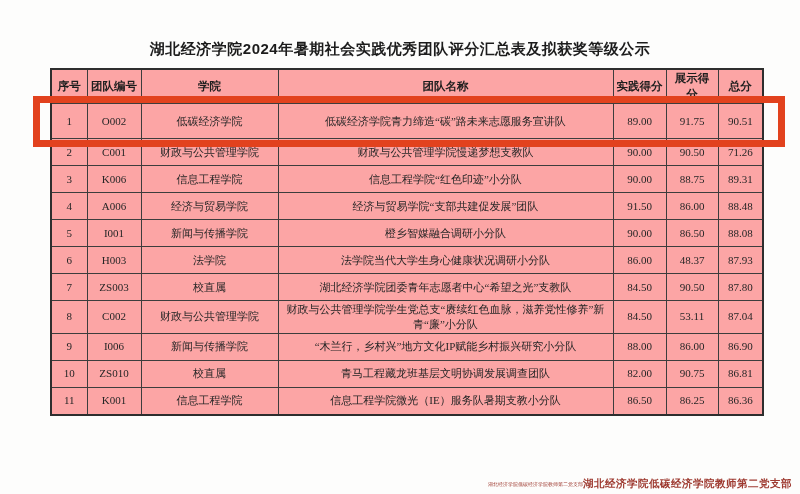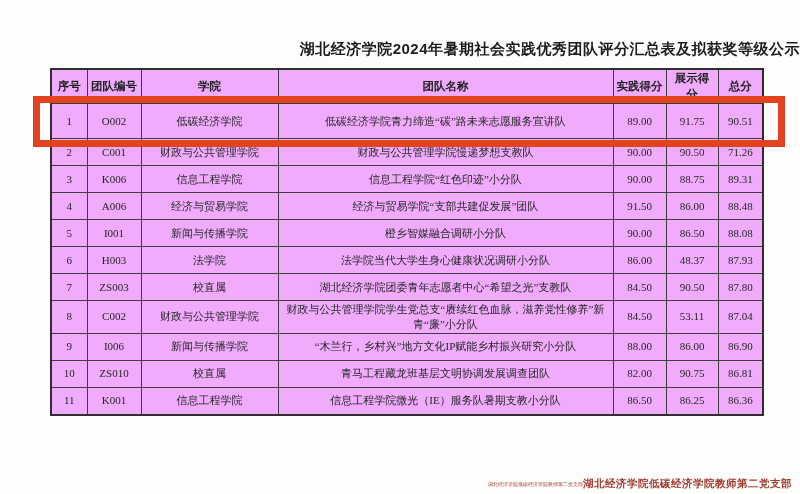--- a/index.html
+++ b/index.html
@@ -7,36 +7,36 @@
     width: 800px; height: 494px;
     background: #fdfdfc;
     position: relative;
     font-family: "Liberation Serif", "DejaVu Serif", serif;
     color: #222;
     overflow: hidden;
   }
   .doc-title {
     position: absolute;
     top: 40px; left: 0; width: 800px;
-    text-align: right;
+    text-align: center;
     font-size: 15px;
     font-weight: bold;
     letter-spacing: 0.5px;
     color: #1c1c1c;
     font-family: "Liberation Sans", "DejaVu Sans", sans-serif;
   }
   .score-table {
     position: absolute;
     left: 50px; top: 68px;
     width: 712px;
     border-collapse: collapse;
     table-layout: fixed;
     font-size: 11px;
     color: #262626;
-    background: #f0abfc;
+    background: #fca5a5;
   }
   .score-table th, .score-table td {
     border: 1px solid #3d3d3d;
     text-align: center;
     vertical-align: middle;
     padding: 1px 3px;
     line-height: 1.35;
     overflow: hidden;
   }
   .score-table { border: 2px solid #2e2e2e; }

